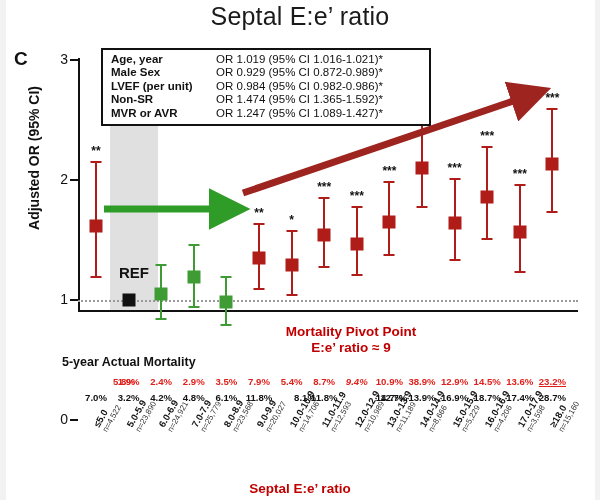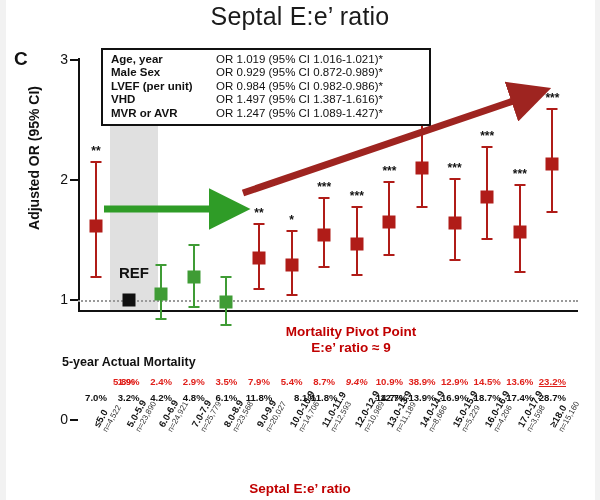--- a/index.html
+++ b/index.html
@@ -283,22 +283,22 @@
         </tr>
         <tr>
           <td>Male Sex</td>
           <td class="v">OR 0.929 (95% CI 0.872-0.989)*</td>
         </tr>
         <tr>
           <td>LVEF (per unit)</td>
           <td class="v">OR 0.984 (95% CI 0.982-0.986)*</td>
         </tr>
         <tr>
-          <td>VHD</td>
-          <td class="v">OR 1.497 (95% CI 1.387-1.616)*</td>
+          <td>Non-SR</td>
+          <td class="v">OR 1.474 (95% CI 1.365-1.592)*</td>
         </tr>
         <tr>
           <td>MVR or AVR</td>
           <td class="v">OR 1.247 (95% CI 1.089-1.427)*</td>
         </tr>
       </tbody>
   </table>
 </div>
 
 <svg class="arrow-svg">

